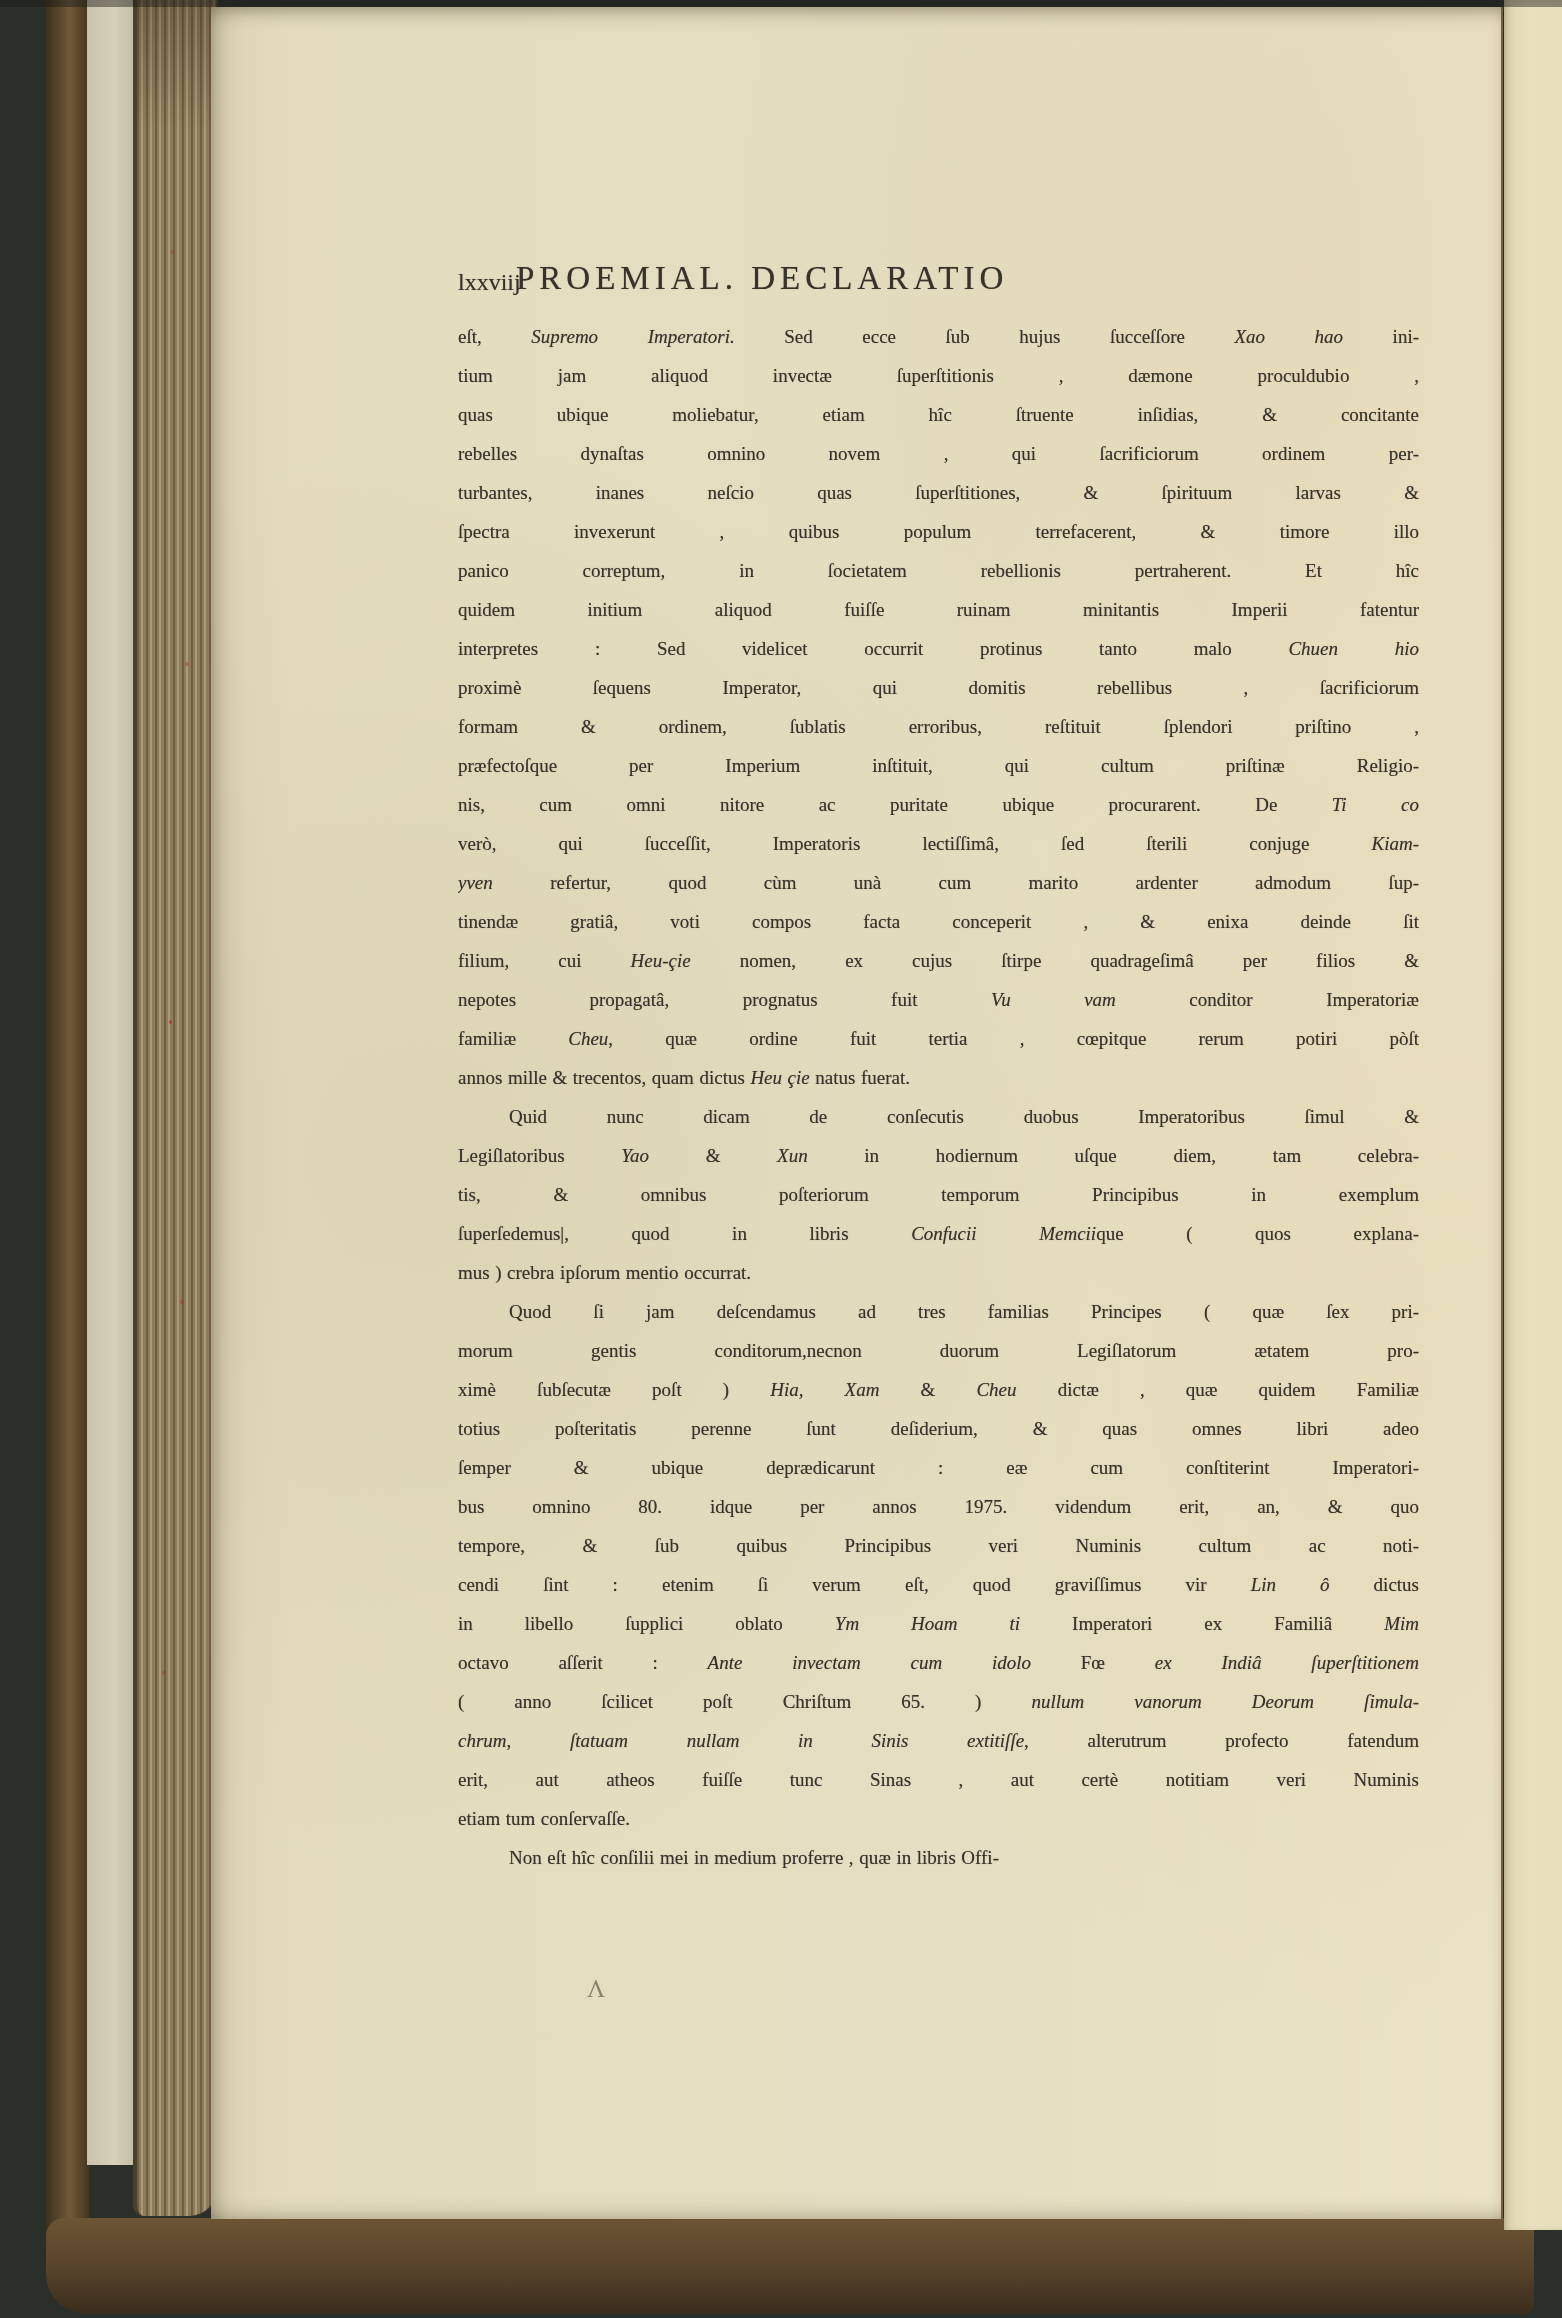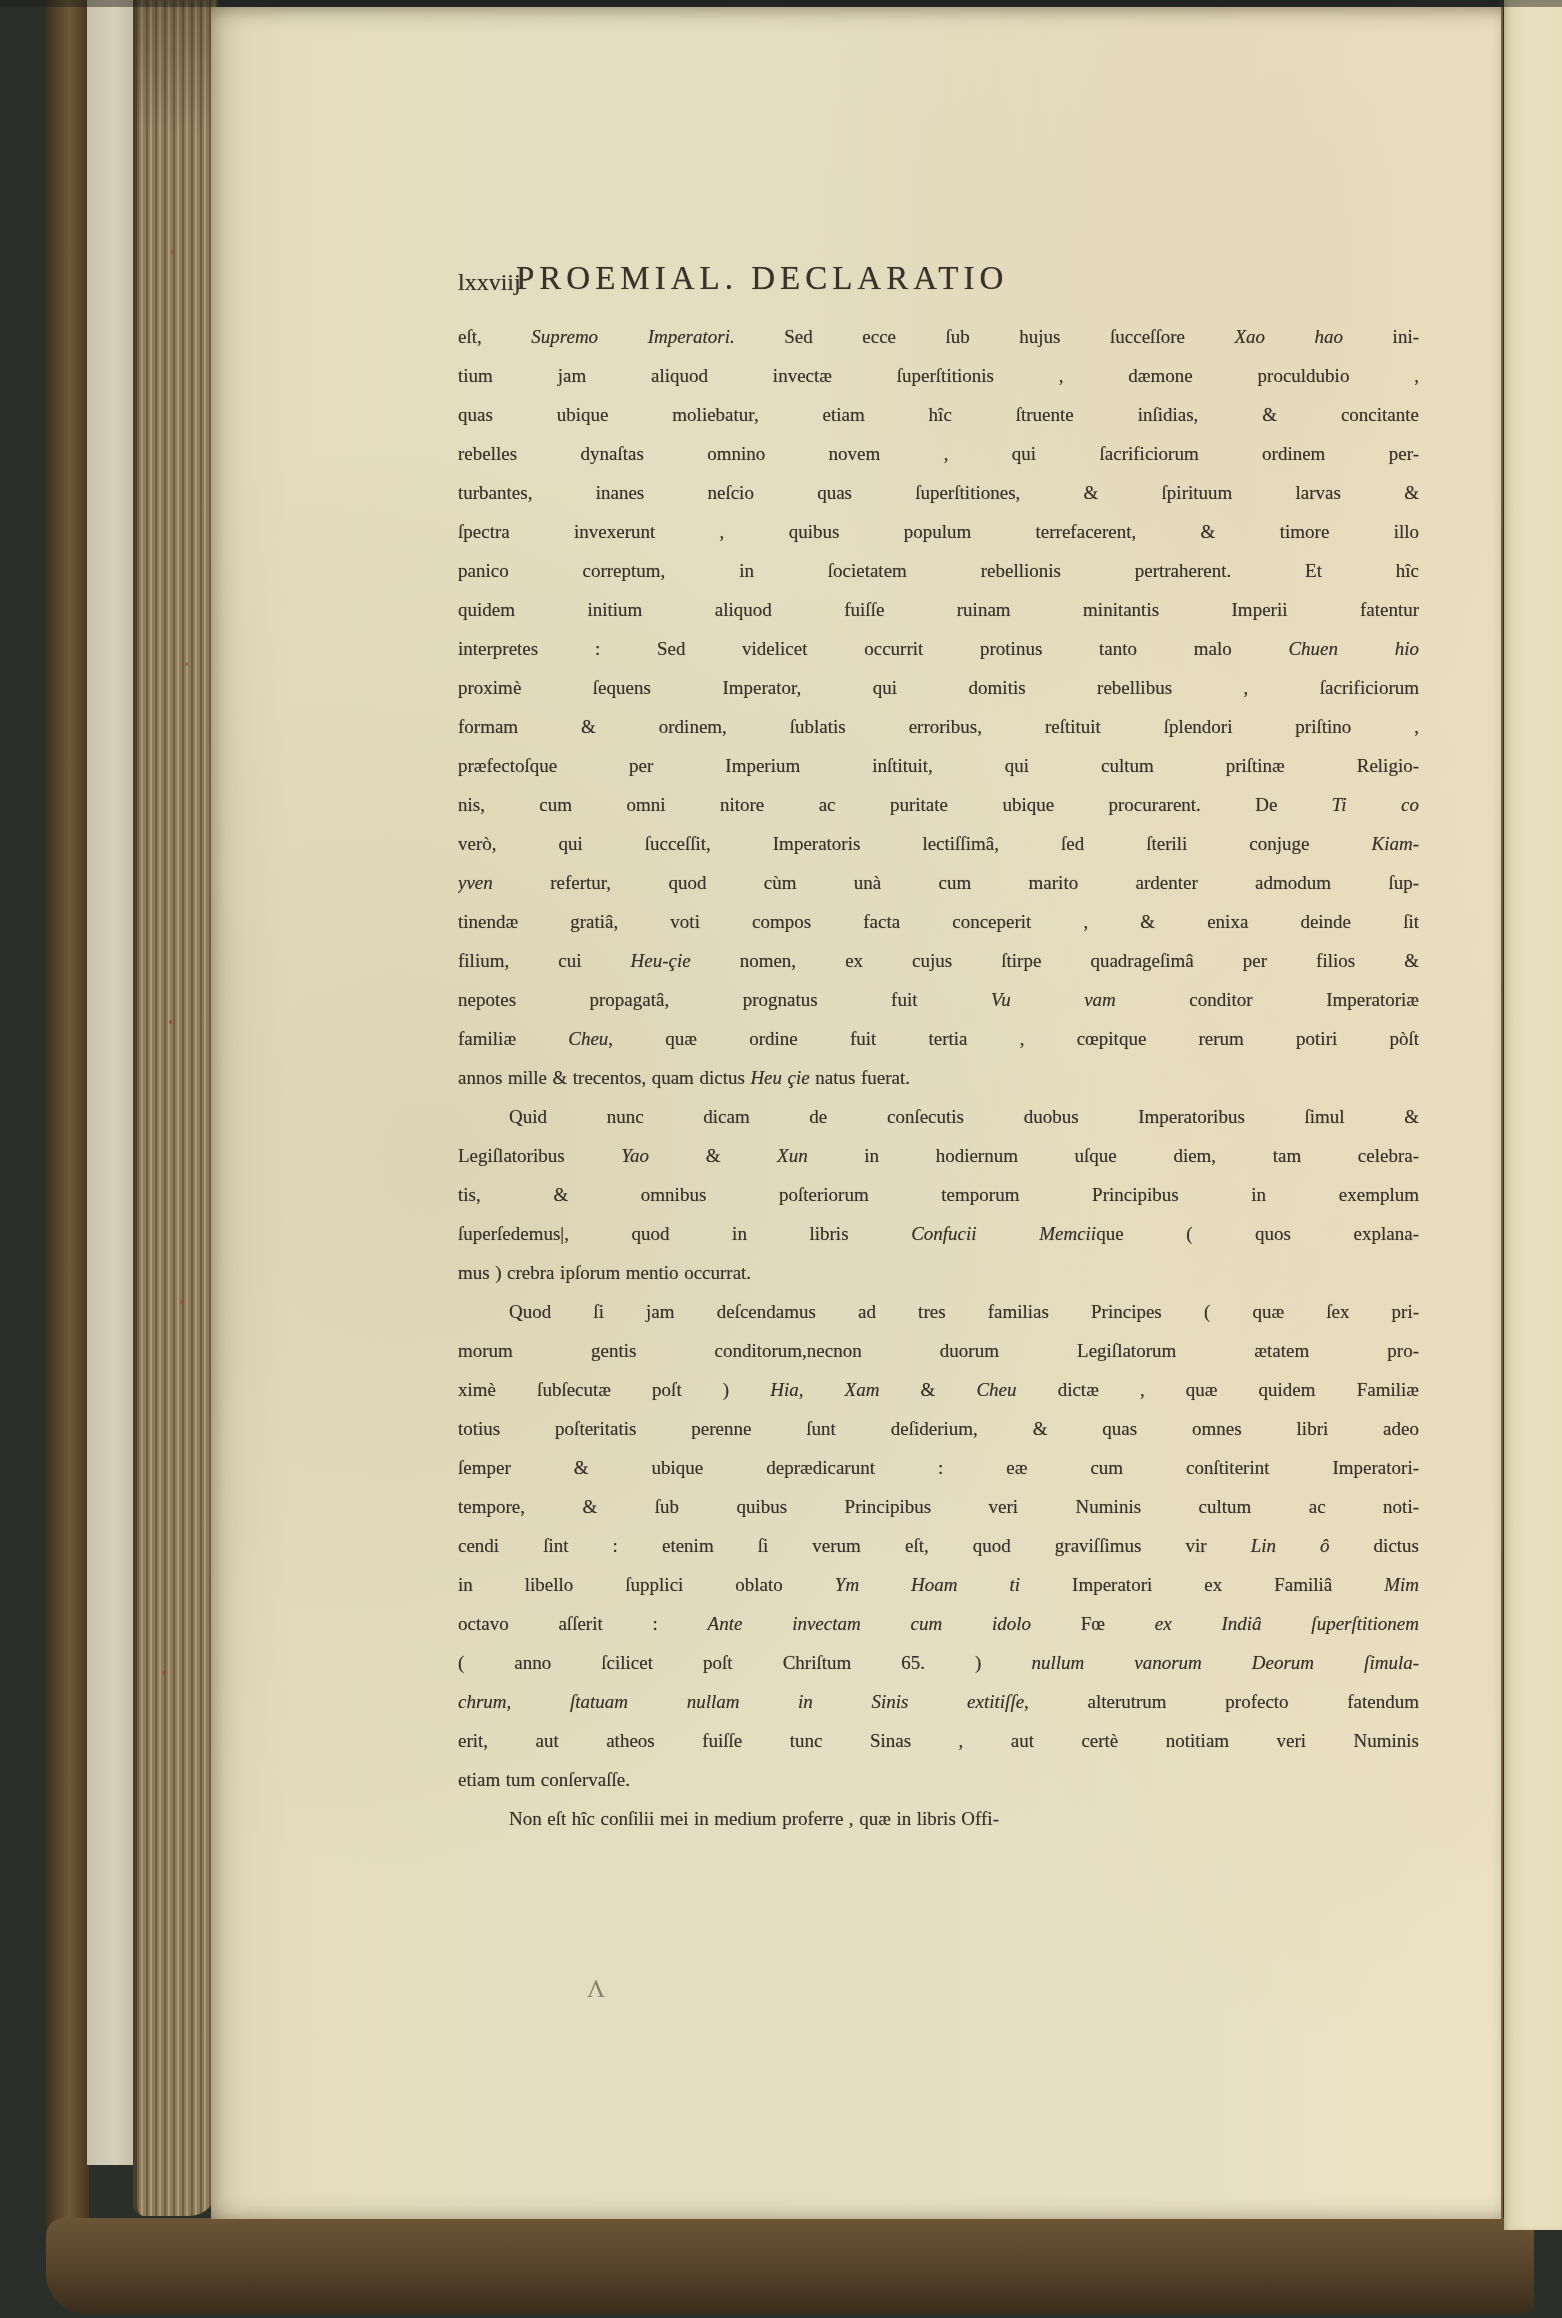--- a/index.html
+++ b/index.html
@@ -141,20 +141,21 @@
       <div class="line indent"><span>Quid nunc dicam de conſecutis duobus Imperatoribus ſimul &amp;</span></div>
       <div class="line"><span>Legiſlatoribus </span><span class="it">Yao</span><span> &amp; </span><span class="it">Xun</span><span> in hodiernum uſque diem, tam celebra-</span></div>
       <div class="line"><span>tis, &amp; omnibus poſteriorum temporum Principibus in exemplum</span></div>
       <div class="line"><span>ſuperſedemus|, quod in libris </span><span class="it">Confucii Memcii</span><span>que ( quos explana-</span></div>
       <div class="line short"><span>mus ) crebra ipſorum mentio occurrat.</span></div>
       <div class="line indent"><span>Quod ſi jam deſcendamus ad tres familias Principes ( quæ ſex pri-</span></div>
       <div class="line"><span>morum gentis conditorum,necnon duorum Legiſlatorum ætatem pro-</span></div>
       <div class="line"><span>ximè ſubſecutæ poſt ) </span><span class="it">Hia, Xam</span><span> &amp; </span><span class="it">Cheu</span><span> dictæ , quæ quidem Familiæ</span></div>
       <div class="line"><span>totius poſteritatis perenne ſunt deſiderium, &amp; quas omnes libri adeo</span></div>
       <div class="line"><span>ſemper &amp; ubique deprædicarunt : eæ cum conſtiterint Imperatori-</span></div>
+      <div class="line"><span>bus omnino 80. idque per annos 1975. videndum erit, an, &amp; quo</span></div>
       <div class="line"><span>tempore, &amp; ſub quibus Principibus veri Numinis cultum ac noti-</span></div>
       <div class="line"><span>cendi ſint : etenim ſi verum eſt, quod graviſſimus vir </span><span class="it">Lin ô</span><span> dictus</span></div>
       <div class="line"><span>in libello ſupplici oblato </span><span class="it">Ym Hoam ti</span><span> Imperatori ex Familiâ </span><span class="it">Mim</span></div>
       <div class="line"><span>octavo aſſerit : </span><span class="it">Ante invectam cum idolo</span><span> Fœ </span><span class="it">ex Indiâ ſuperſtitionem</span></div>
       <div class="line"><span>( anno ſcilicet poſt Chriſtum 65. ) </span><span class="it">nullum vanorum Deorum ſimula-</span></div>
       <div class="line"><span class="it">chrum, ſtatuam nullam in Sinis extitiſſe</span><span>, alterutrum profecto fatendum</span></div>
       <div class="line"><span>erit, aut atheos fuiſſe tunc Sinas , aut certè notitiam veri Numinis</span></div>
       <div class="line short"><span>etiam tum conſervaſſe.</span></div>
       <div class="line indent short"><span>Non eſt hîc conſilii mei in medium proferre , quæ in libris Offi-</span></div>
     </div>

